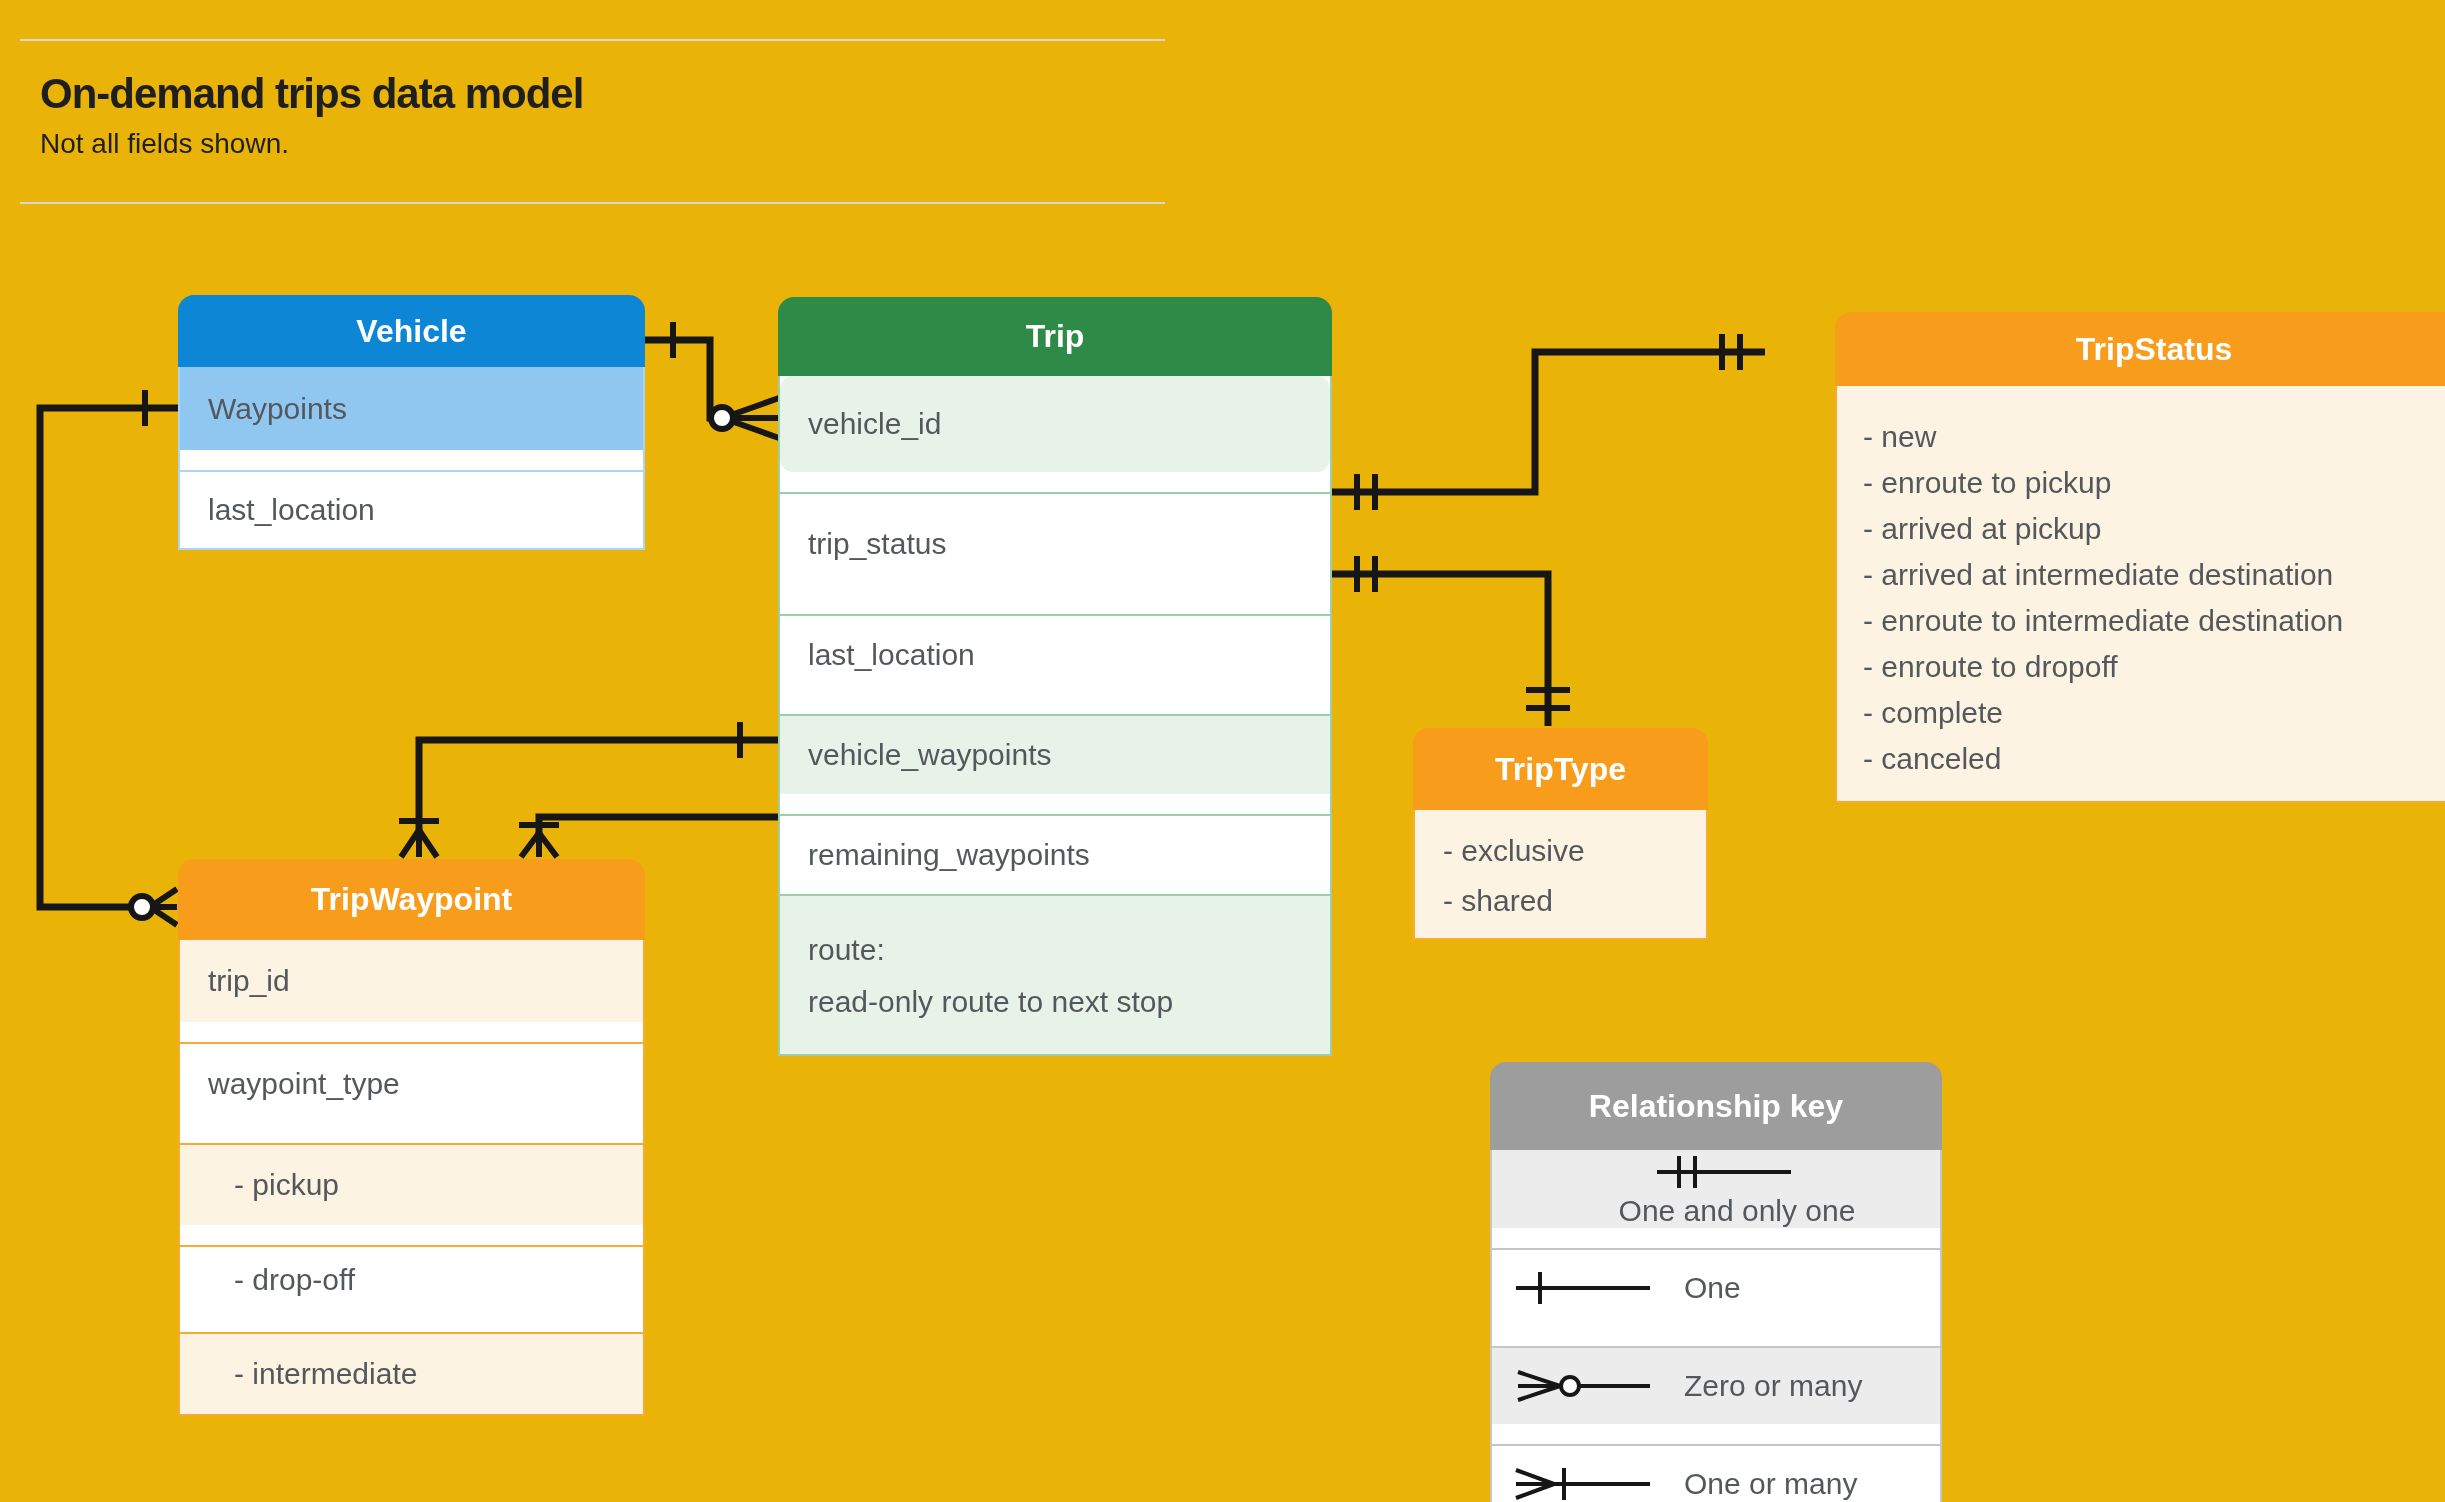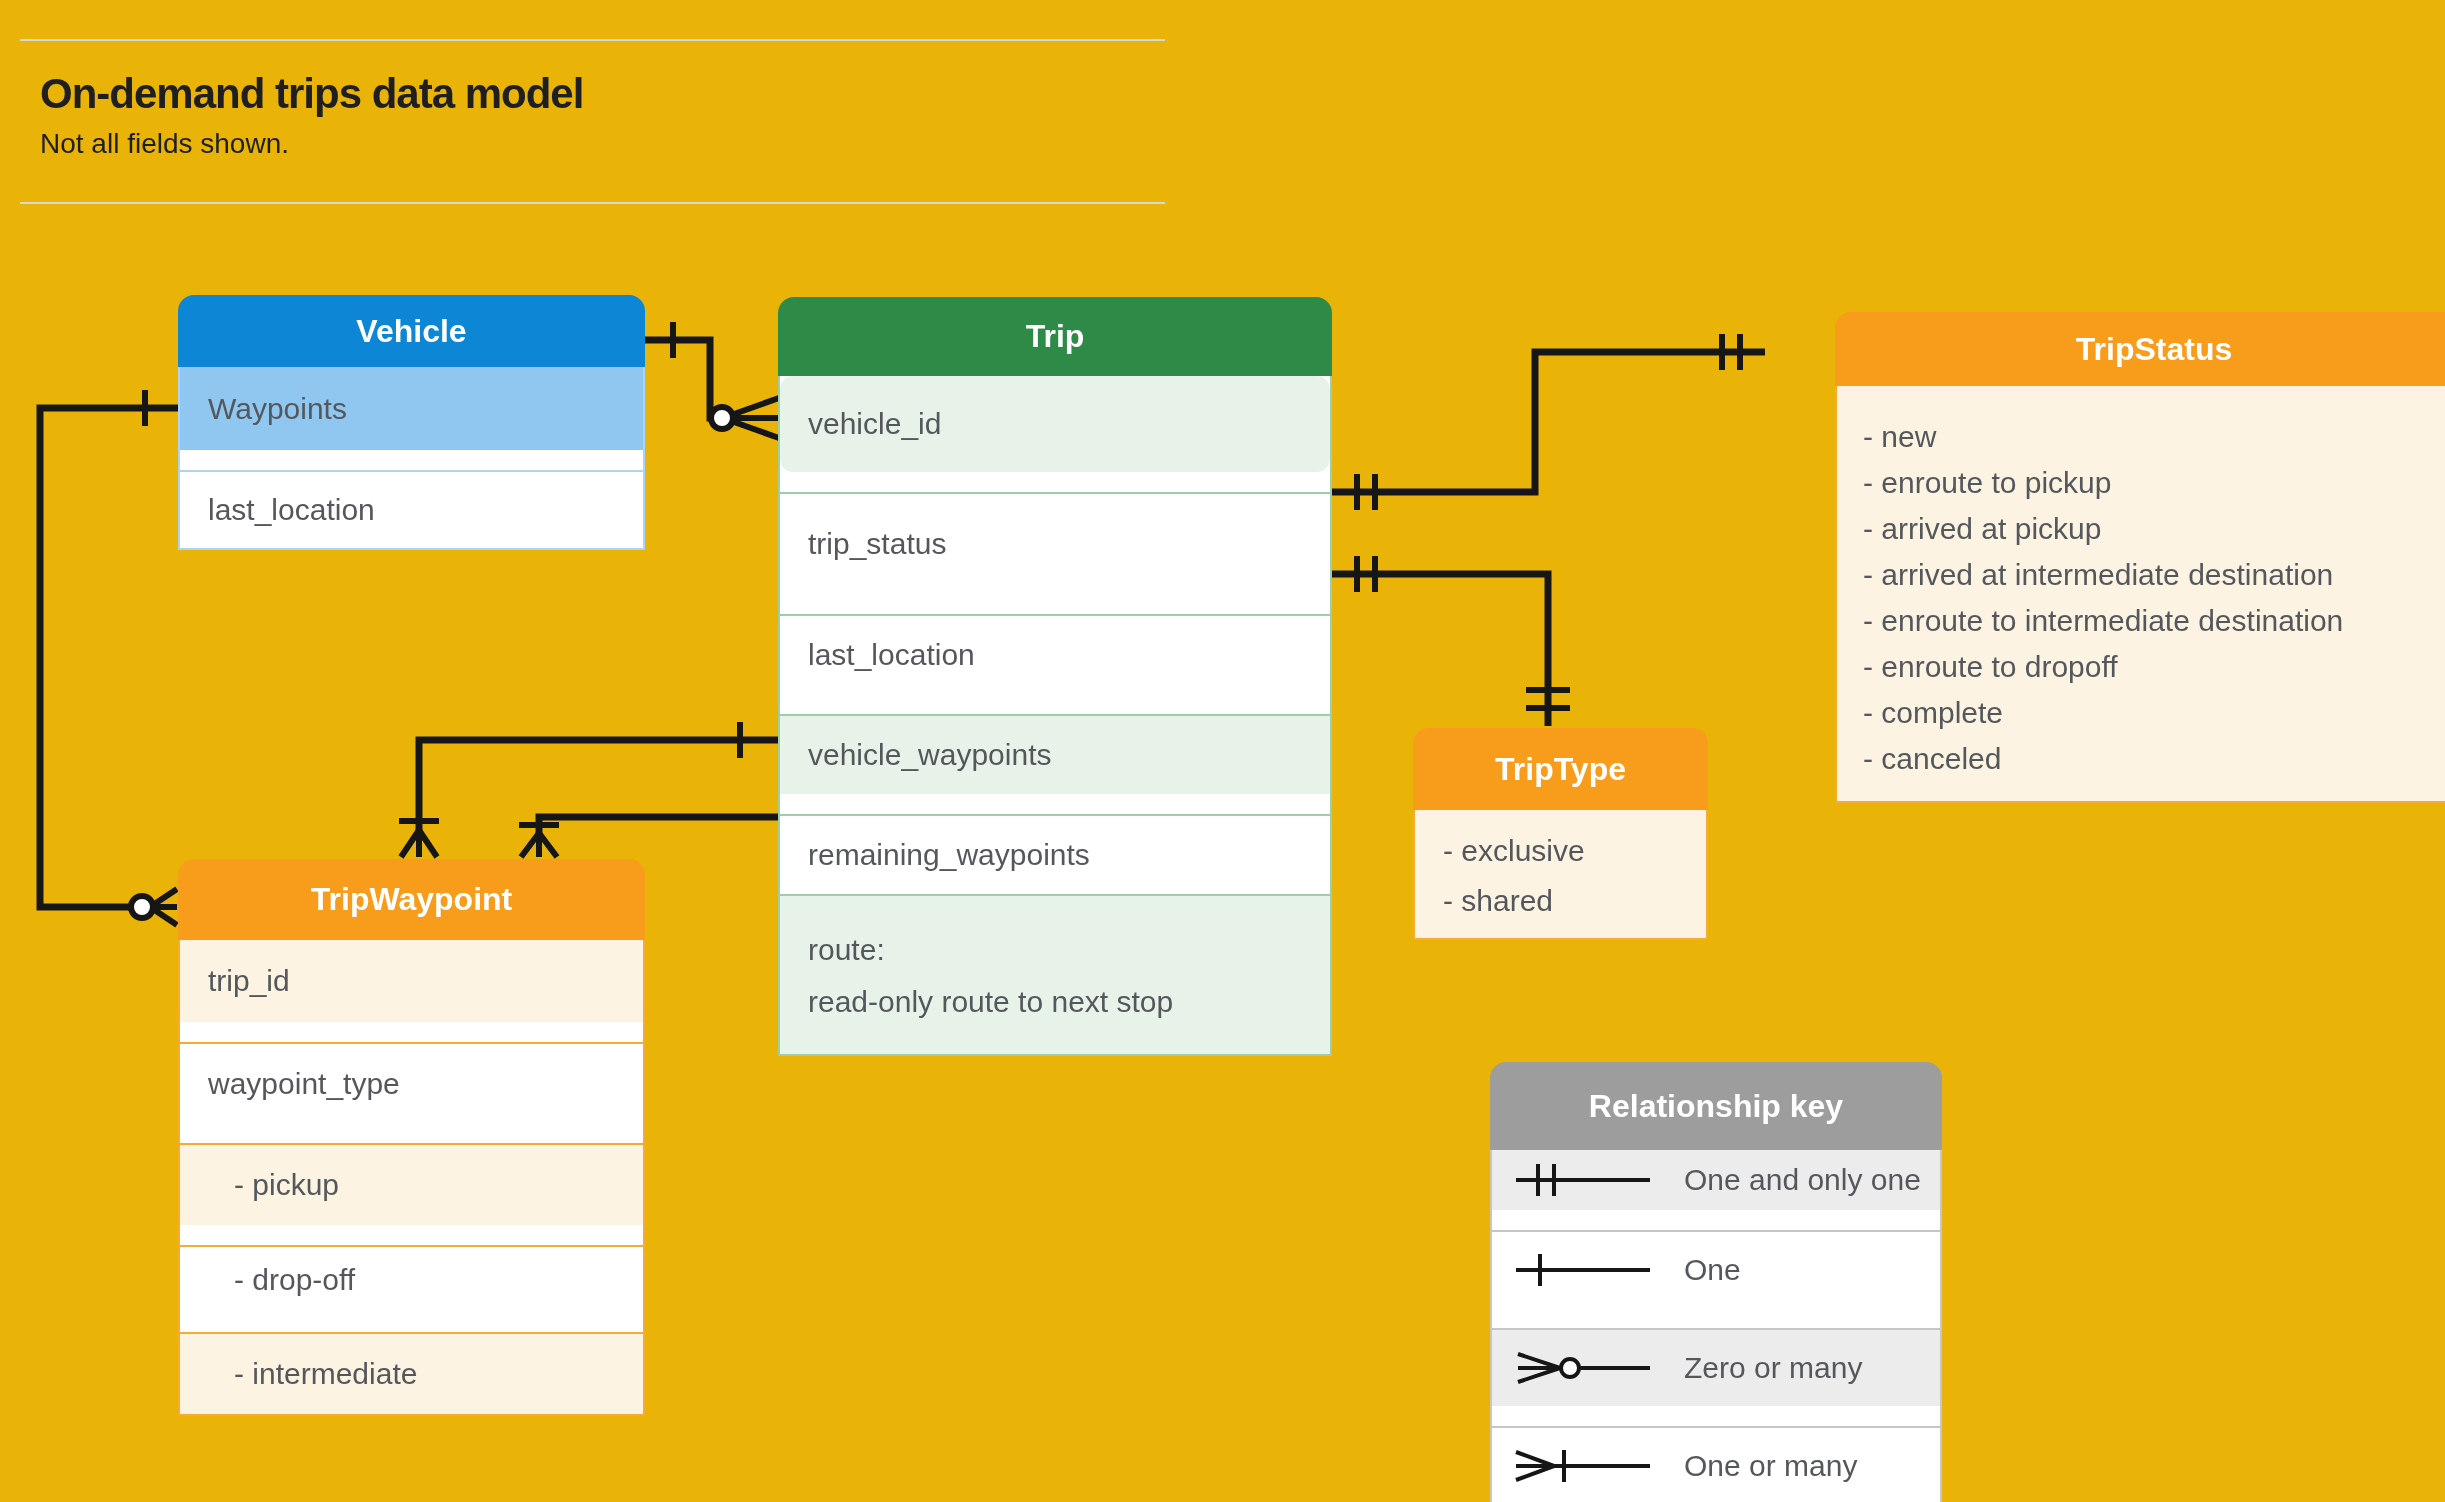--- a/index.html
+++ b/index.html
@@ -173,21 +173,21 @@
       <div class="erow bg-white" style="height:81px;">waypoint_type</div>
       <div class="erow bg-cream indent" style="height:82px;">- pickup</div>
       <div class="erow bg-white indent" style="height:67px;">- drop-off</div>
       <div class="erow bg-cream indent" style="height:82px;">- intermediate</div>
     </div>
   </div>
 
   <div class="entity legend" style="left:1490px; top:1062px; width:452px;">
     <div class="entity-header">Relationship key</div>
     <div class="entity-body">
-      <div class="erow alt0" style="height:60px;">
+      <div class="erow alt0" style="height:78px;flex-direction:column;">
         <svg class="lg-sym" width="150" height="44" viewBox="0 0 150 44">
           <line class="s" x1="8" y1="22" x2="142" y2="22"></line>
           <line class="s" x1="30" y1="6" x2="30" y2="38"></line>
           <line class="s" x1="46" y1="6" x2="46" y2="38"></line>
         </svg>
         <span class="lg-label">One and only one</span>
       </div>
       <div class="erow alt1" style="height:78px;">
         <svg class="lg-sym" width="150" height="44" viewBox="0 0 150 44">
           <line class="s" x1="8" y1="22" x2="142" y2="22"></line>

